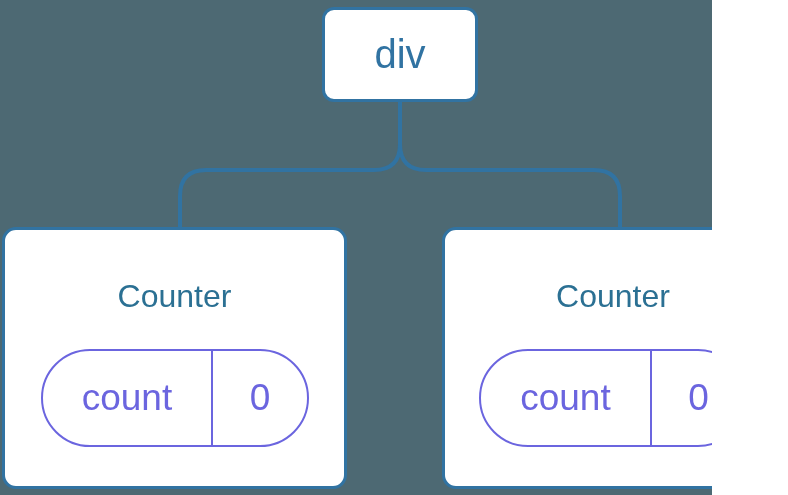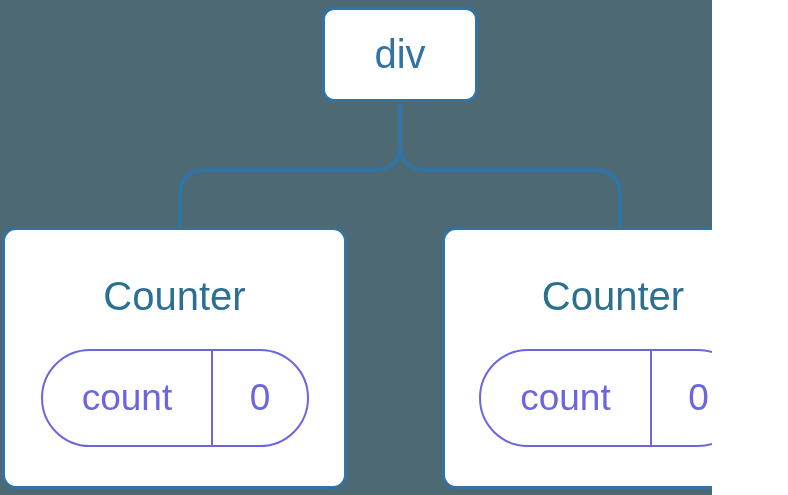--- a/index.html
+++ b/index.html
@@ -51,21 +51,21 @@
     border-radius: 14px;
     display: flex;
     flex-direction: column;
     align-items: center;
     padding-top: 42px;
   }
   .card-left  { left: 2px;   width: 345px; }
   .card-right { left: 442px; width: 342px; }
 
   .card-title {
-    font-size: 40px;
+    font-size: 32px;
     line-height: 48px;
     font-weight: 500;
     color: var(--component-title, #2b7093);
   }
 
   .pill {
     margin-top: 29px;
     width: 268px;
     height: 98px;
     box-sizing: border-box;

